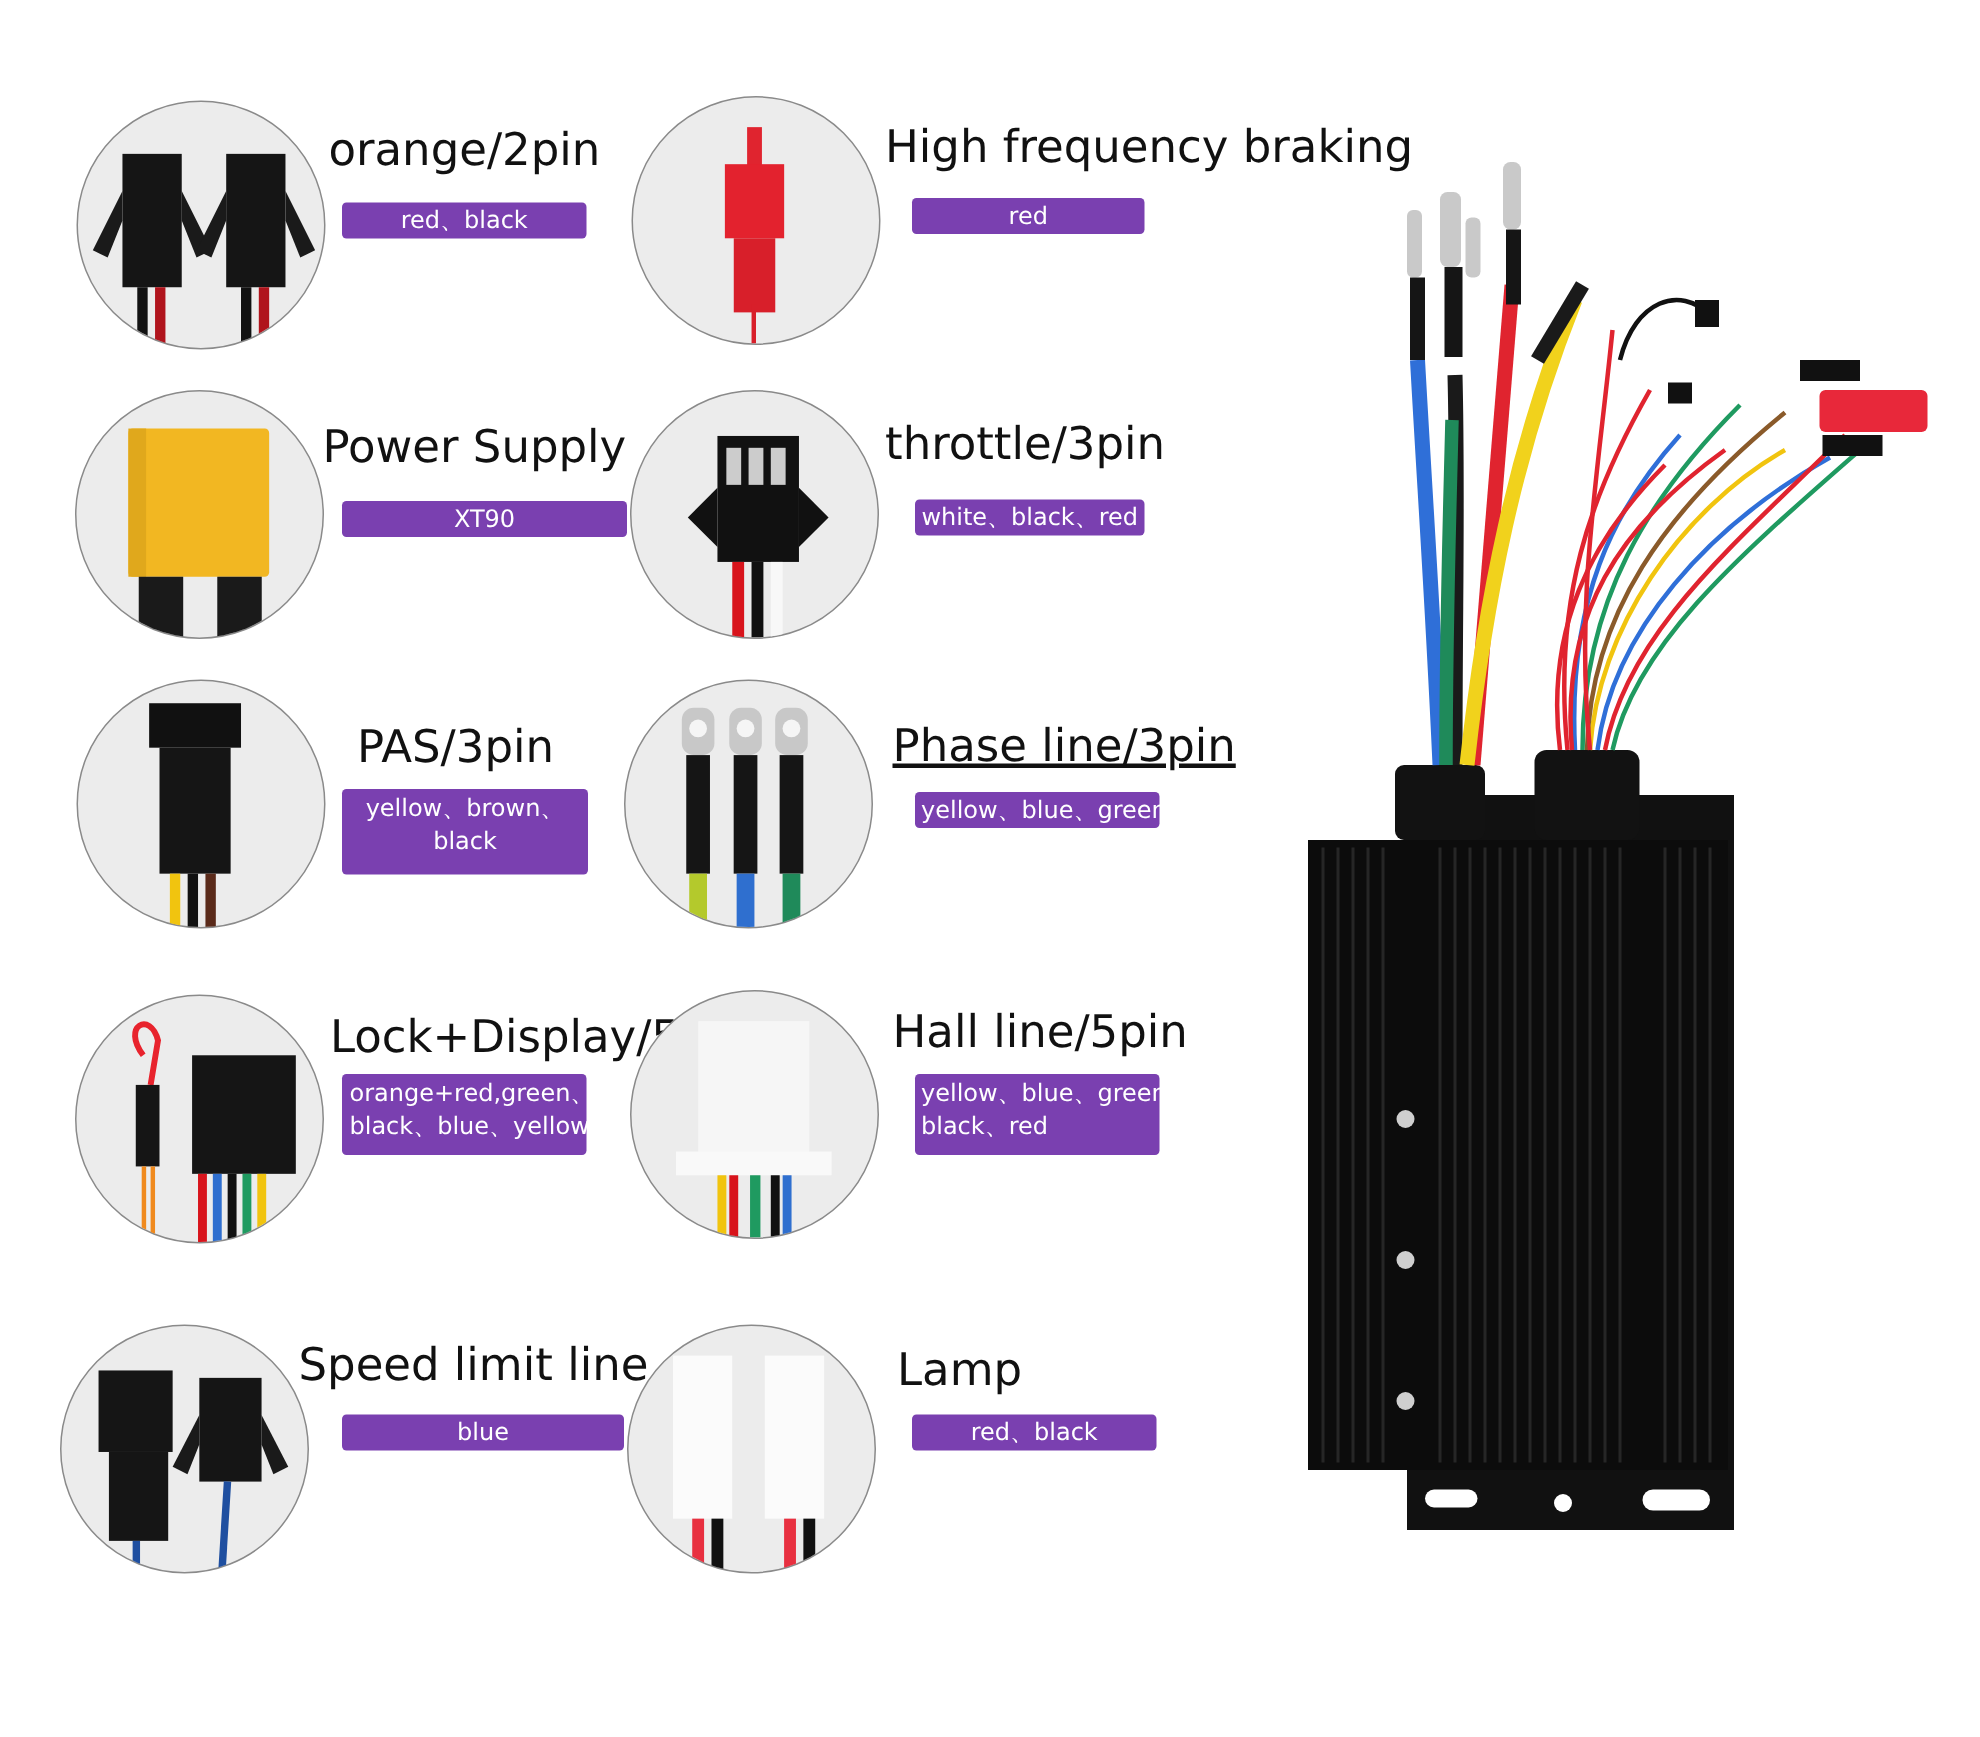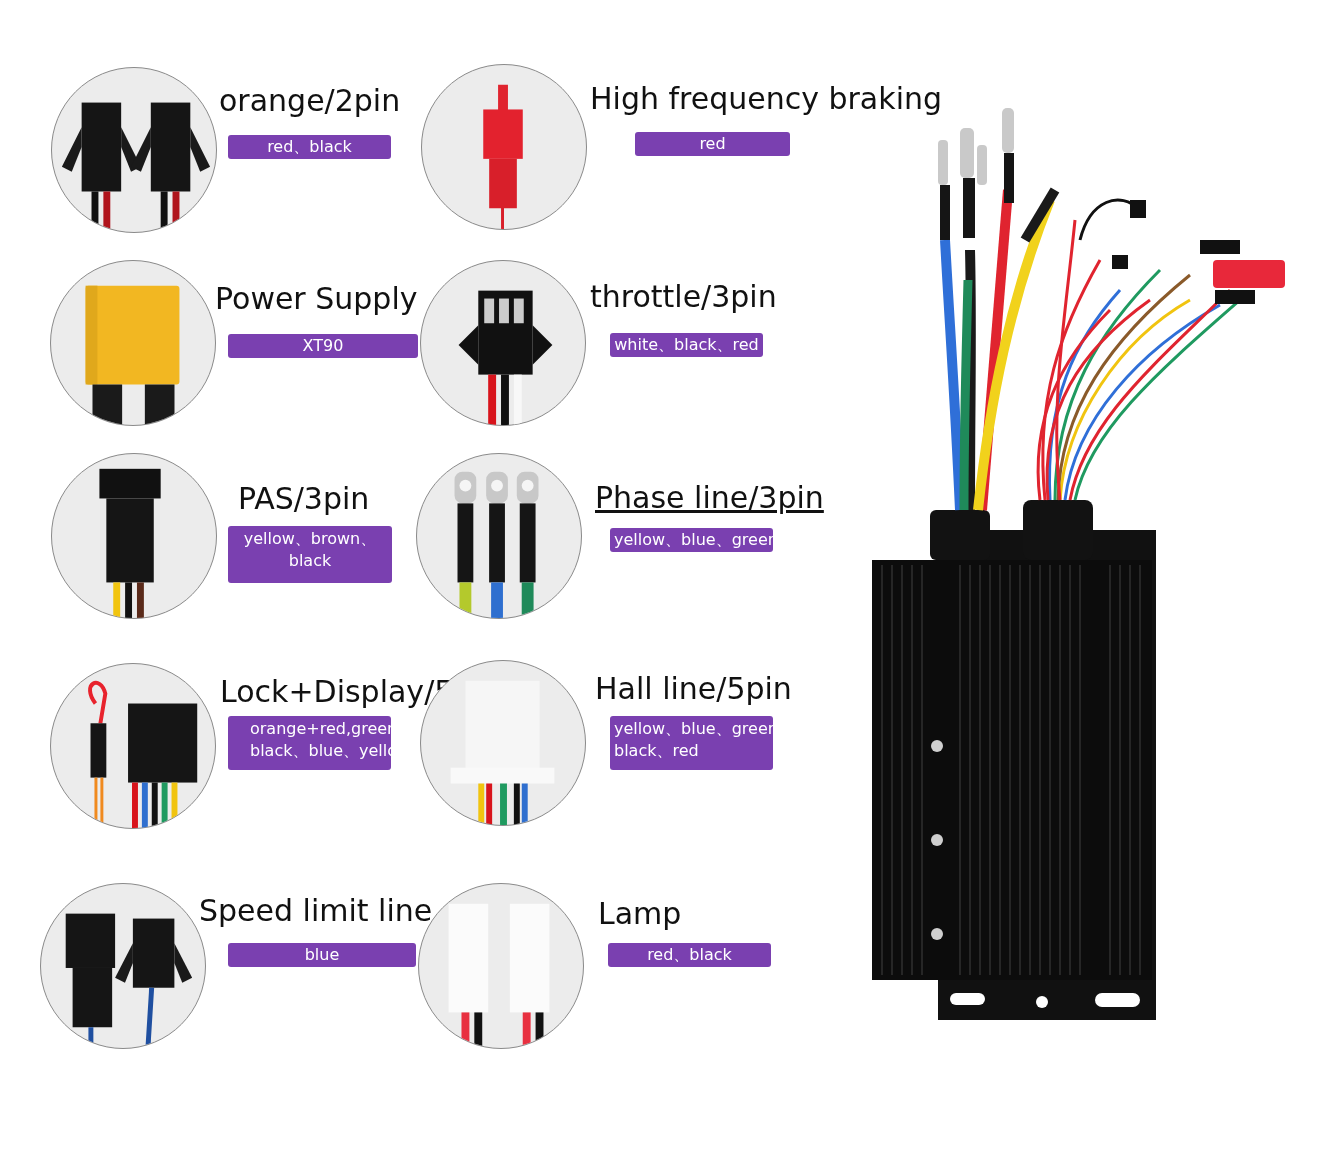--- a/index.html
+++ b/index.html
@@ -34,21 +34,21 @@
 
 <div class="circle" style="left:421px;top:64px;">
   <svg viewBox="0 0 166 166">
     <rect x="77" y="20" width="10" height="30" fill="#e0242f"></rect>
     <rect x="62" y="45" width="40" height="50" fill="#e3222e"></rect>
     <rect x="68" y="95" width="28" height="50" fill="#d81f2a"></rect>
     <rect x="80" y="140" width="3" height="30" fill="#d81f2a"></rect>
   </svg>
 </div>
 <div class="title" style="left:590px;top:84px;">High frequency braking</div>
-<div class="badge" style="left:608px;top:132px;width:155px;margin-left:27px;">red</div>
+<div class="badge" style="left:608px;top:132px;width:155px;">red</div>
 
 <div class="circle" style="left:50px;top:260px;">
   <svg viewBox="0 0 166 166">
     <rect x="35" y="25" width="95" height="100" rx="3" fill="#f2b722"></rect>
     <rect x="35" y="25" width="12" height="100" fill="#e0a81c"></rect>
     <rect x="42" y="125" width="30" height="45" fill="#1a1a1a"></rect>
     <rect x="95" y="125" width="30" height="45" fill="#1a1a1a"></rect>
   </svg>
 </div>
 <div class="title" style="left:215px;top:284px;">Power Supply</div>
@@ -118,21 +118,21 @@
       <rect x="50" y="115" width="3" height="50" fill="#f08a1e"></rect>
     <rect x="78" y="40" width="70" height="80" fill="#151515"></rect>
     <rect x="82" y="120" width="6" height="50" fill="#d8141c"></rect>
     <rect x="92" y="120" width="6" height="50" fill="#2f6fcf"></rect>
     <rect x="102" y="120" width="6" height="50" fill="#111"></rect>
     <rect x="112" y="120" width="6" height="50" fill="#1f9a60"></rect>
     <rect x="122" y="120" width="6" height="50" fill="#f1c40f"></rect>
   </svg>
 </div>
 <div class="title" style="left:220px;top:677px;">Lock+Display/5</div>
-<div class="badge two left" style="left:228px;top:716px;width:163px;height:54px;padding-left:22px;">
+<div class="badge two left" style="left:228px;top:716px;width:163px;height:54px;padding-left:5px;">
   <div>orange+red,green、</div>
   <div>black、blue、yellow</div>
 </div>
 
 <div class="circle" style="left:420px;top:660px;">
   <svg viewBox="0 0 166 166">
     <rect x="45" y="20" width="75" height="95" fill="#f6f6f6"></rect>
     <rect x="30" y="108" width="105" height="16" fill="#f9f9f9"></rect>
     <rect x="58" y="124" width="6" height="45" fill="#f1c40f"></rect>
     <rect x="66" y="124" width="6" height="45" fill="#d8141c"></rect>

